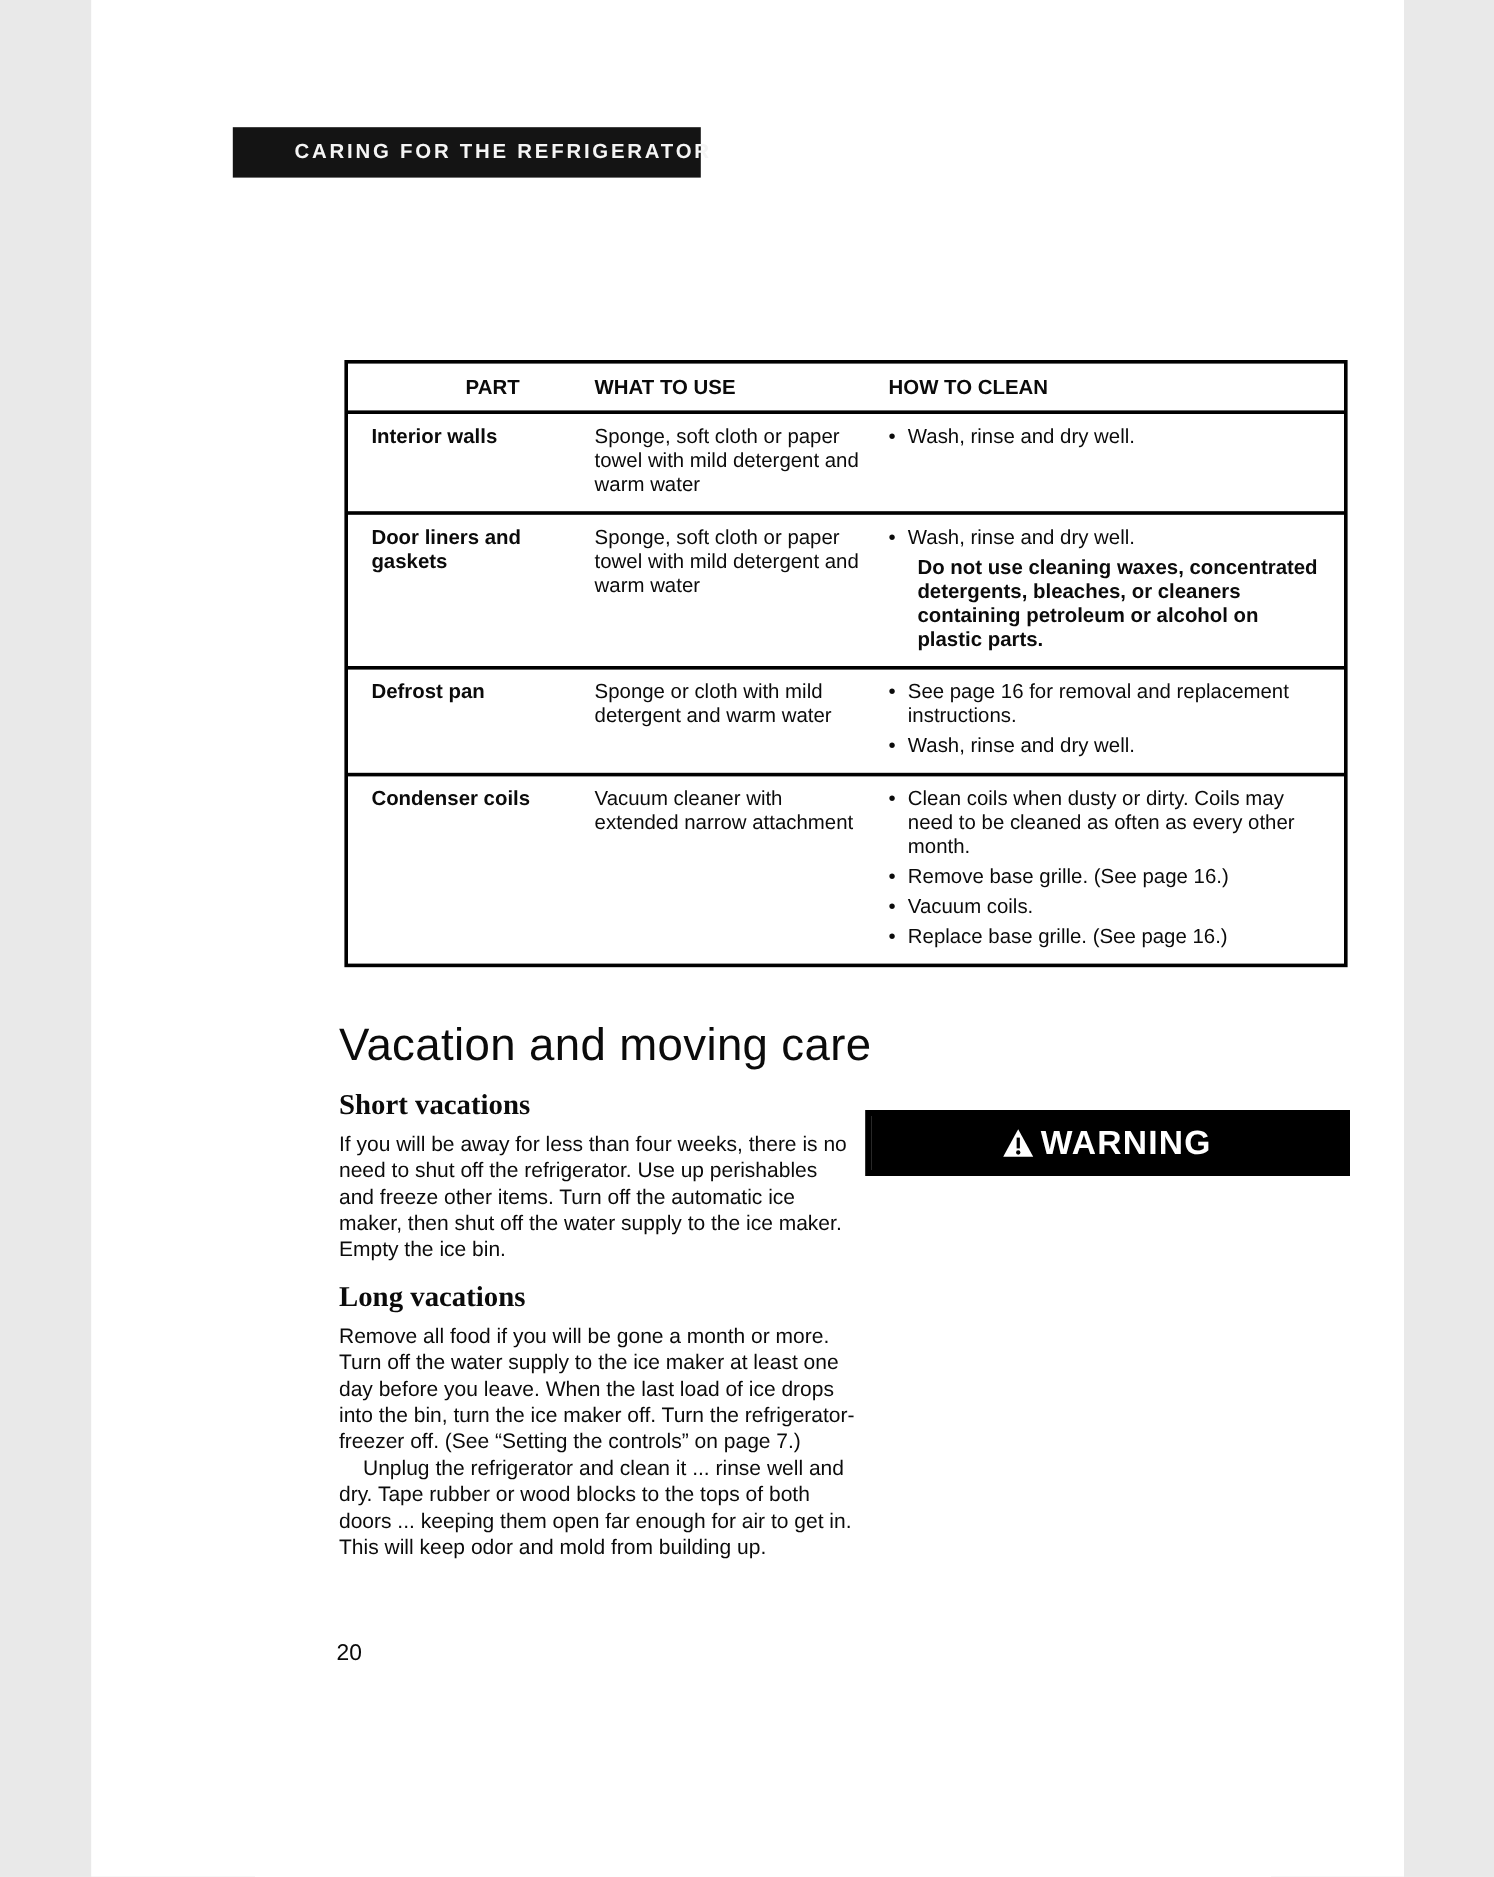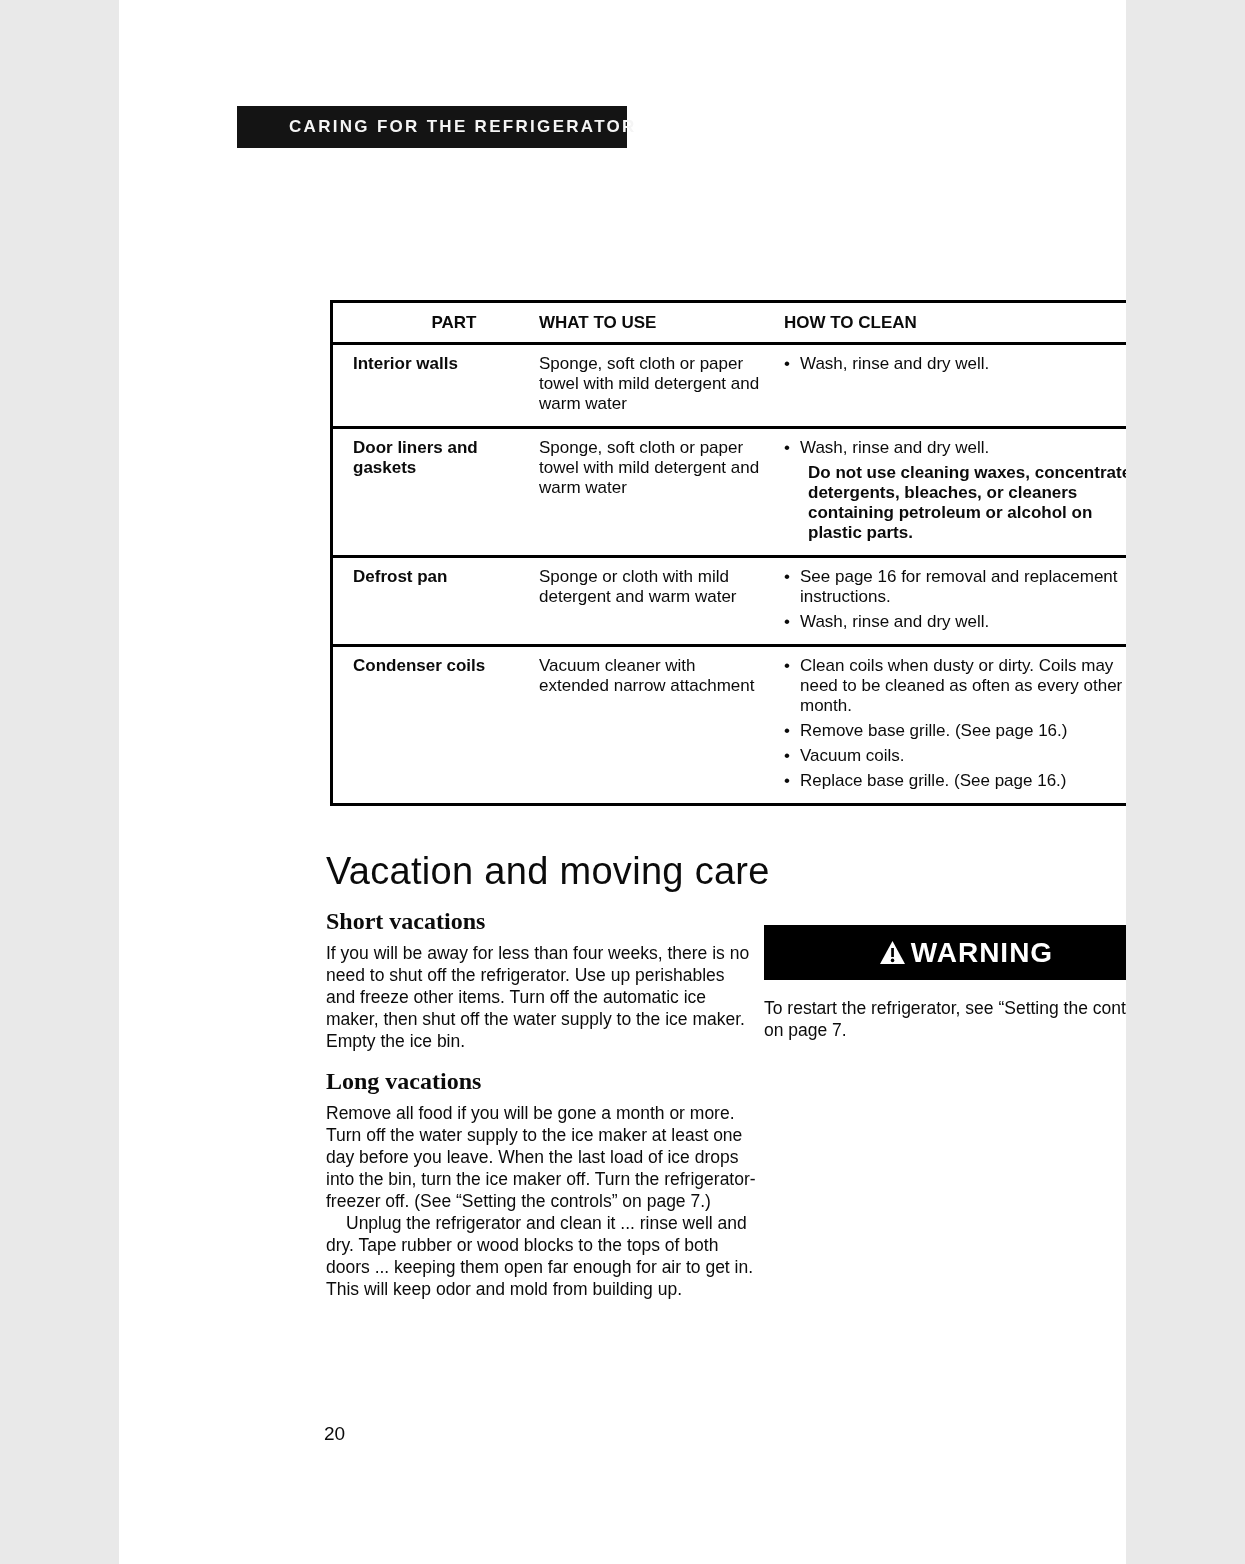--- a/index.html
+++ b/index.html
@@ -1,19 +1,19 @@
 <!DOCTYPE html>
 <html><head>
 <meta charset="utf-8">
 <style>
   * { box-sizing: border-box; margin: 0; padding: 0; }
   html, body { background: #e9e9e9; }
   .page {
     position: relative;
-    width: 1007px;
+    width: 1094px;
     height: 1564px;
     margin: 0 auto;
     background: #ffffff;
     font-family: "Liberation Sans", sans-serif;
     color: #0b0b0b;
     overflow: hidden;
   }
 
   
   .banner {
@@ -131,21 +131,21 @@
     font-size: 18.5px;
     margin: 3px 0 9px;
   }
   .warnbody .body-p { margin-bottom: 9px; }
   .warnbody .body-p:last-child { margin-bottom: 2px; }
   .restart { margin-top: 17px; }
 
   
   .pagenum {
     position: absolute;
-    left: 205px; top: 1423px;
+    left: 205px; top: 1367px;
     font-size: 19px;
   }
 </style>
 </head>
 <body>
 
 <div class="page">
 
   <div class="banner">CARING FOR THE REFRIGERATOR</div>
 
@@ -235,18 +235,17 @@
         <span>
           <svg width="27" height="25" viewBox="0 0 27 25" aria-hidden="true">
             <path d="M13.5 1 L26 24 H1 Z" fill="#ffffff"></path>
             <rect x="12.2" y="8" width="2.7" height="9" fill="#000000"></rect>
             <circle cx="13.55" cy="20.4" r="1.8" fill="#000000"></circle>
           </svg>
         </span>
         <span>WARNING</span>
       </div>
     </div>
-    <p class="body-p restart">To restart the refrigerator, see “Setting the controls” on page 7.</p>
   </div>
 
   <div class="pagenum">20</div>
 
 </div>
 
 </body></html>

